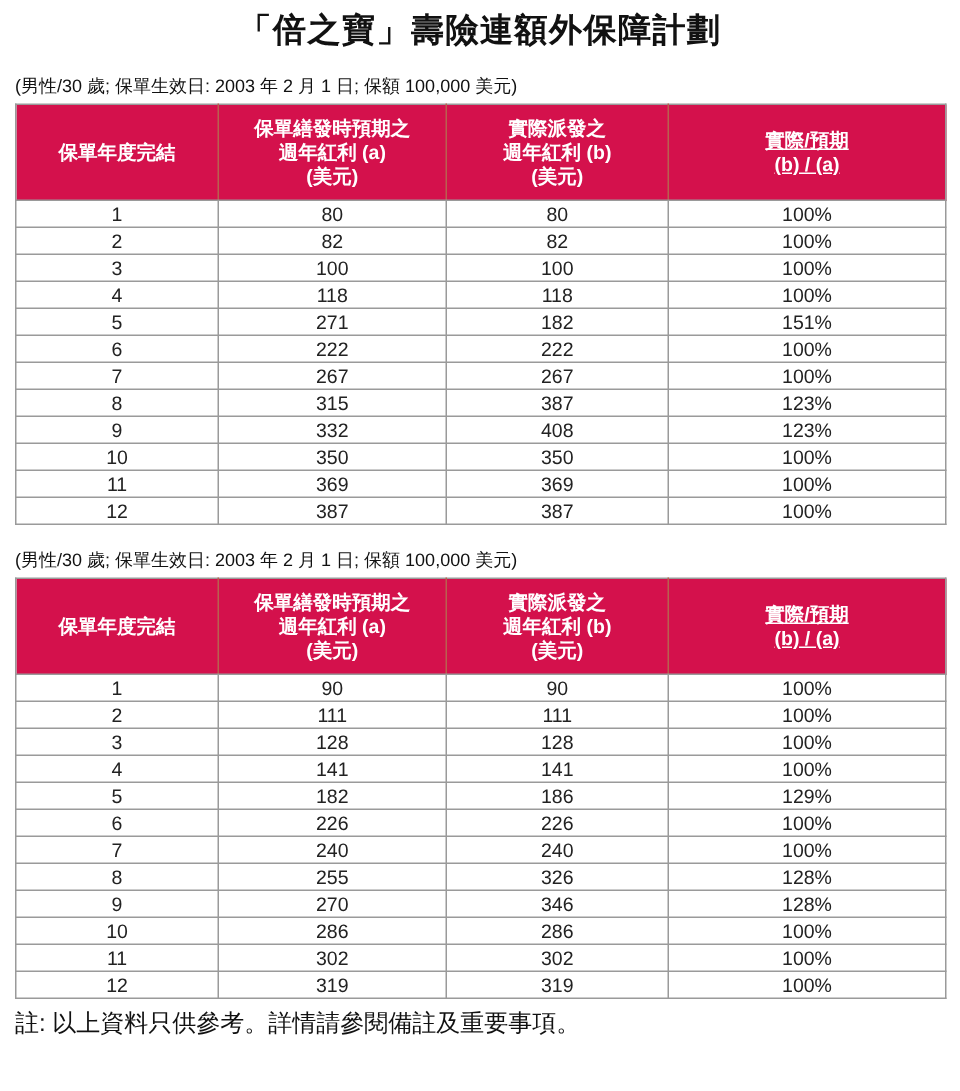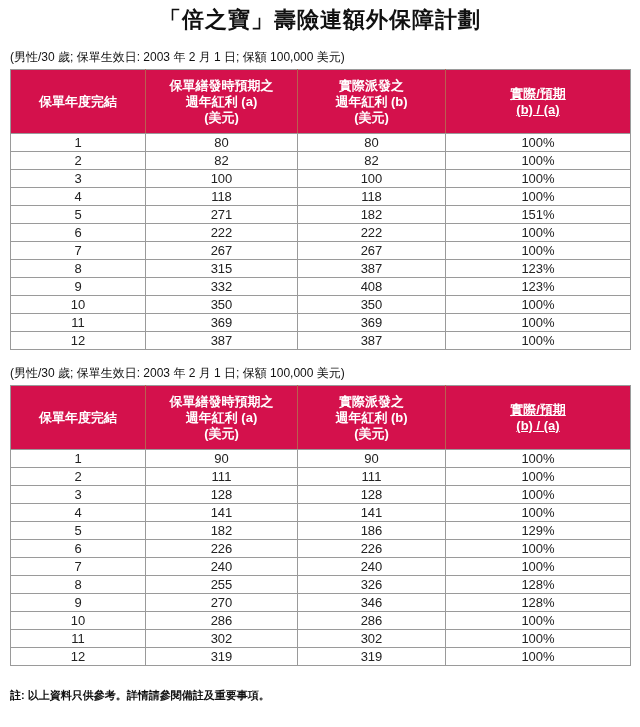--- a/index.html
+++ b/index.html
@@ -51,21 +51,21 @@
     font-size:13px;
     text-align:center;
     height:17px;
     line-height:17px;
     padding:0;
     background:#ffffff;
     color:#222;
   }
   .section-2 .plan-title{margin-top:17px;}
   .footnote{
-    font-size:11px;font-weight:bold;margin:22px 0 0 0;line-height:14px;color:#111;
+    font-size:16px;font-weight:normal;margin:10px 0 0 0;line-height:14px;color:#111;
   }
 </style>
 </head>
 <body>
 
 <div class="page">
 
   <section class="section-1">
     <h1 class="plan-title">「倍之寶」壽險連額外保障計劃</h1>
     <p class="plan-subtitle">(男性/30 歲; 保單生效日: 2003 年 2 月 1 日; 保額 100,000 美元)</p>

